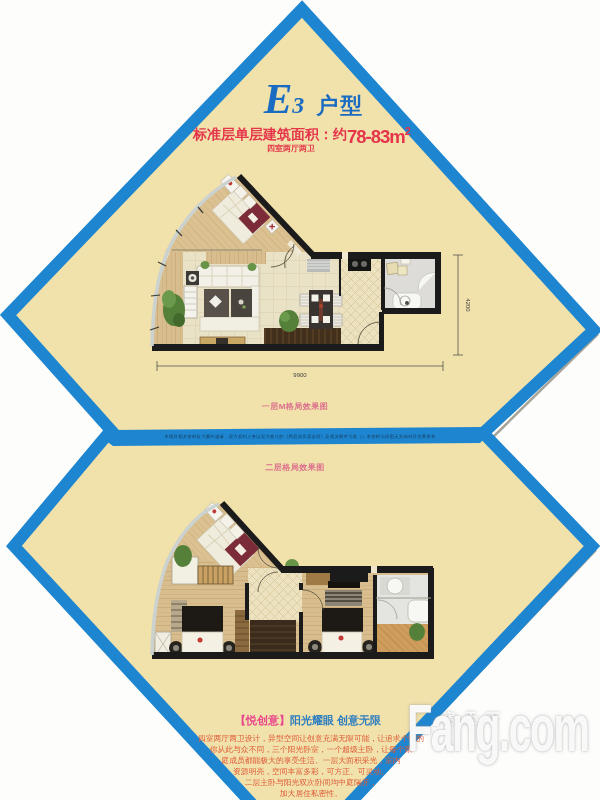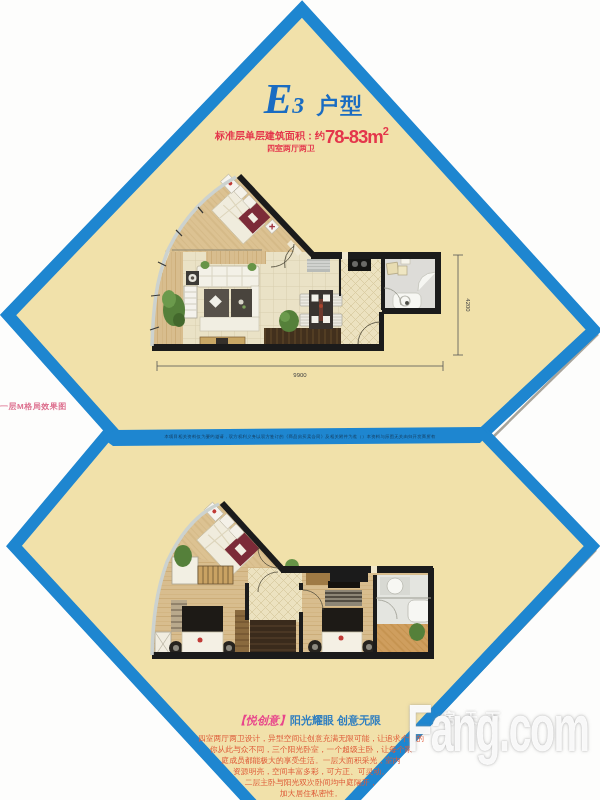--- a/index.html
+++ b/index.html
@@ -290,30 +290,31 @@
     <path d="M378,600 A19,19 0 0 1 397,619" fill="none" stroke="#9a9a90" stroke-width="0.8"></path>
 
     <path d="M152,655 C153,620 156,592 167,562 C183,528 200,512 219,504" fill="none" stroke="#ccd2cf" stroke-width="3.5"></path>
   </g>
 </svg>
 
 <div class="txt" style="left:14px;top:80px;width:600px;height:38px;line-height:38px;text-align:center;color:#1a6cc2;">
   <span style="font-family:'Liberation Serif',serif;font-style:italic;font-weight:bold;font-size:43px;">E</span><span style="font-family:'Liberation Serif',serif;font-style:italic;font-weight:bold;font-size:24px;">3</span><span style="display:inline-block;width:12px;"></span><span style="font-weight:bold;font-size:22px;letter-spacing:2px;">户型</span>
 </div>
 <div class="txt" style="left:2px;top:122px;width:600px;height:19px;line-height:19px;text-align:center;color:#e4354b;">
-  <span style="font-size:10px;font-weight:bold;vertical-align:2px;">标准层单层建筑面积：约</span><span style="font-size:18.5px;font-weight:bold;letter-spacing:-1px;vertical-align:-2px;text-align:right;">78-83m</span><span style="font-size:11px;font-weight:bold;vertical-align:6px;">2</span>
+  <span style="font-size:14px;font-weight:bold;vertical-align:2px;">标准层单层建筑面积：约</span><span style="font-size:18.5px;font-weight:bold;letter-spacing:-1px;vertical-align:-2px;text-align:right;">78-83m</span><span style="font-size:11px;font-weight:bold;vertical-align:6px;">2</span>
 </div>
 <div class="txt" style="left:-9px;top:143px;width:600px;text-align:center;color:#e4354b;font-size:8px;font-weight:bold;">四室两厅两卫</div>
 
-<div class="txt" style="left:0;top:401px;width:590px;text-align:left;color:#dd6f8e;font-size:8px;font-weight:bold;letter-spacing:0.5px;">一层M格局效果图</div>
+<div class="txt" style="left:0;top:401px;width:590px;text-align:center;color:#dd6f8e;font-size:8px;font-weight:bold;letter-spacing:0.5px;">一层M格局效果图</div>
+<div class="txt" style="left:0;top:462px;width:590px;text-align:center;color:#dd6f8e;font-size:8px;font-weight:bold;letter-spacing:0.5px;">二层格局效果图</div>
 
 <div class="txt" style="left:0;top:434px;width:600px;text-align:center;color:#153a5a;font-size:4.3px;letter-spacing:0.3px;">本项目相关资料仅为要约邀请，双方权利义务以双方签订的《商品房买卖合同》及相关附件为准（）本资料与原图无关由归开发商所有</div>
 
 <div class="txt" style="left:8px;top:713px;width:600px;text-align:center;font-size:11px;font-weight:bold;">
-  <span style="color:#e8468c;font-style:italic;">【悦创意】</span><span style="color:#2e7ec0;margin-top:6px;">阳光耀眼 创意无限</span>
+  <span style="color:#e8468c;">【悦创意】</span><span style="color:#2e7ec0;margin-top:6px;">阳光耀眼 创意无限</span>
 </div>
 <div class="txt" style="left:11px;top:734px;width:600px;text-align:center;color:#de5a38;font-size:7.8px;line-height:10.9px;">
 四室两厅两卫设计，异型空间让创意充满无限可能，让追求个性的<br>
 你从此与众不同，三个阳光卧室，一个超级主卧，让每个家<br>
 庭成员都能极大的享受生活。一层大面积采光，室内<br>
 资源明亮，空间丰富多彩，可方正、可灵动。<br>
 二层主卧与阳光双次卧间均中庭隔开，<br>
 加大居住私密性。
 </div>
 

